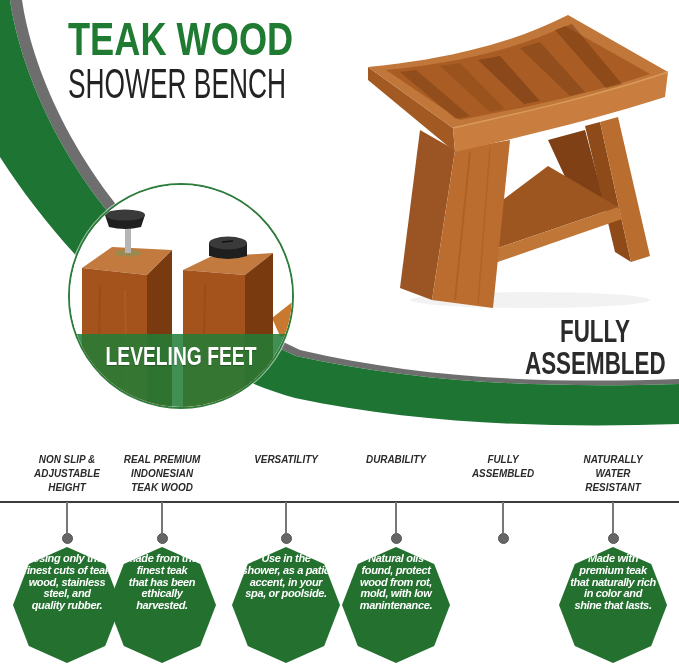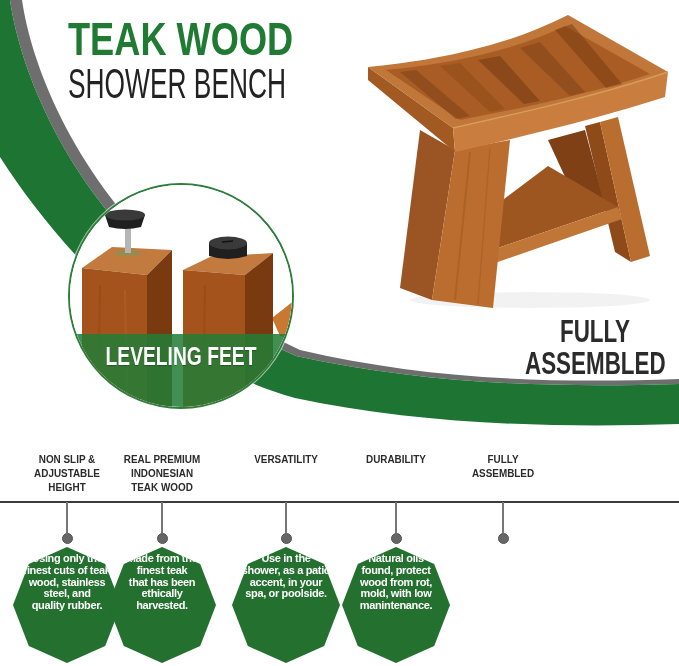--- a/index.html
+++ b/index.html
@@ -38,21 +38,21 @@
   .feet-label {
     position: absolute; left: 81px; top: 343.7px; width: 200px; text-align: center;
     font-size: 25px; line-height: 25px; font-weight: 700; color: #ffffff; white-space: nowrap;
     transform: scaleX(0.77); transform-origin: center top;
     text-shadow: 0 1px 1px rgba(0,0,0,0.25);
   }
 
   
   .features { position: absolute; left: 0; top: 440px; width: 679px; height: 226px; }
   .hline { position: absolute; left: 0; top: 61px; width: 679px; height: 1.5px; background: #3c3c3c; }
-  .col { position: absolute; top: 0; width: 108px; height: 226px; }
+  .col { position: absolute; top: 0; width: 108px; height: 226px; font-style: italic; }
   .col .label {
     position: absolute; top: 12px; left: -16px; width: 140px; text-align: center;
     font-size: 11px; line-height: 14px; font-weight: 700; color: #2b2b2b;
     white-space: pre; transform: scaleX(0.9); transform-origin: center top;
   }
   .col .stem { position: absolute; left: 53.25px; top: 62px; width: 1.5px; height: 31px; background: #777777; }
   .col .dot {
     position: absolute; left: 48.5px; top: 92.5px; width: 9px; height: 9px; border-radius: 50%;
     background: #666666; border: 1px solid #555555;
   }
@@ -196,15 +196,29 @@
       </div>
     </div>
 
     <div class="col" style="left:449px">
       <div class="label">FULLY
 ASSEMBLED</div>
       <div class="stem"></div>
       <div class="dot"></div>
     </div>
 
+    <div class="col" style="left:559px">
+      <div class="label">NATURALLY
+WATER
+RESISTANT</div>
+      <div class="stem"></div>
+      <div class="dot"></div>
+      <div class="octagon">
+        <div class="desc">Made with
+premium teak
+that naturally rich
+in color and
+shine that lasts.</div>
+      </div>
+    </div>
   </div>
 
 </div>
 
 </body></html>

